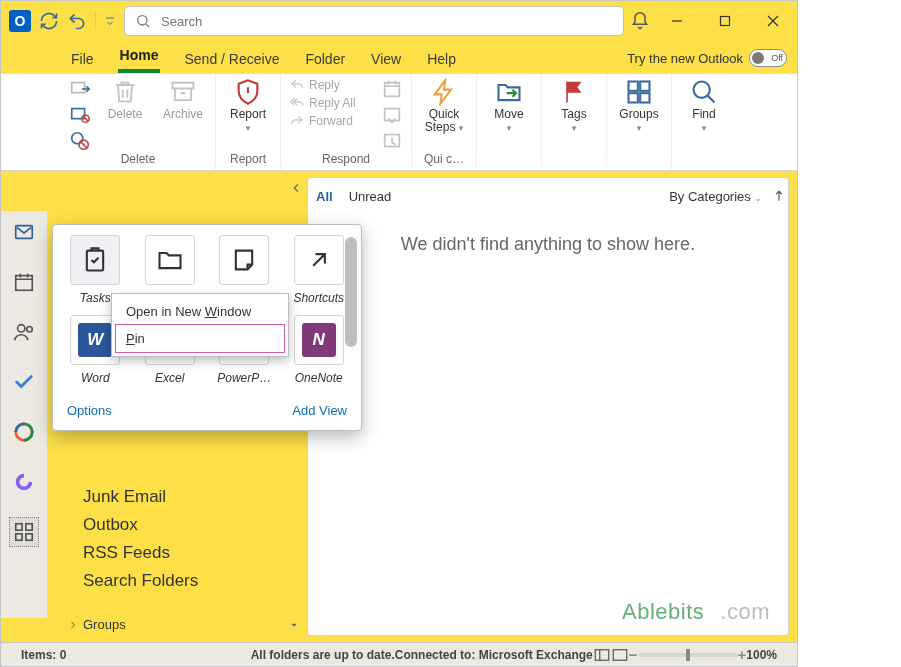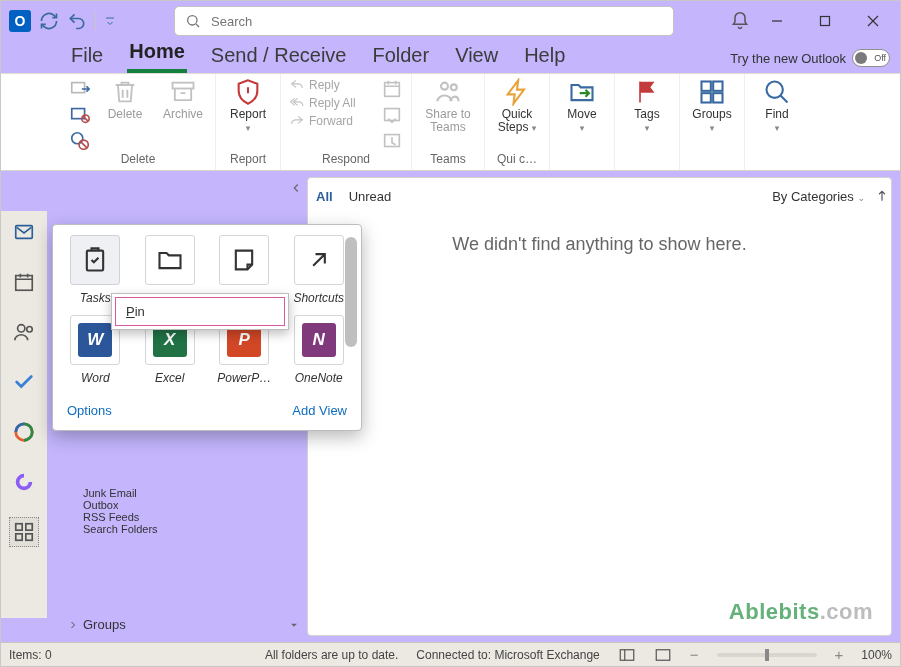--- a/index.html
+++ b/index.html
@@ -1,32 +1,32 @@
 <!DOCTYPE html>
 <html><head>
 <meta charset="utf-8">
 <style>
   * { box-sizing: border-box; }
   html, body { margin:0; padding:0; width:901px; height:667px; font-family:"Segoe UI",Arial,sans-serif; font-size:13px; color:#333; background:#fff; overflow:hidden; }
-  .window { width:901px; height:667px; display:flex; flex-direction:column; border:1px solid #c8c8c8; background:#c4b5fd;justify-content:center; }
+  .window { width:798px; height:667px; display:flex; flex-direction:column; border:1px solid #c8c8c8; background:#fde047;justify-content:center; }
   
   .titlebar { height:40px; display:flex; align-items:center; }
   .tb-left { display:flex; align-items:center; gap:8px; padding:0 8px; }
   .app-icon { width:22px; height:22px; background:#0061c2; border-radius:3px; color:#fff; font-weight:bold; font-size:14px; line-height:22px; text-align:center; position:relative; }
   .app-icon::before { content:"O"; }
   .tb-icon { width:20px; height:20px; color:#3a6aa0; }
   .qat-sep { width:1px; height:18px; background:#c9c6bf; }
   .search-wrap { flex:1; display:flex; justify-content:center; }
   .search-box { width:500px; height:30px; background:#fff; border:1px solid #c2c2c2; border-radius:5px; display:flex; align-items:center; padding:0 10px; gap:8px; color:#666; }
   .search-box input { border:none; outline:none; flex:1; font-size:13px; color:#666; background:transparent; }
   .tb-right { display:flex; align-items:center; gap:6px; padding:0 6px; }
   .sys-btn { width:42px; height:30px; display:flex; align-items:center; justify-content:center; color:#333; }
   
   .tabstrip { height:32px; display:flex; align-items:end; padding-left:68px; gap:22px; position:relative; }
-  .tab { padding:0 2px 6px 2px; font-size:20px; color:#3b3b3b; cursor:default; }
+  .tab { padding:0 2px 6px 2px; font-size:14px; color:#3b3b3b; cursor:default; }
   .tab.active { font-weight:600; border-bottom:4px solid #15803d; color:#222; }
   .try-toggle { position:absolute; right:10px; bottom:6px; display:flex; align-items:center; gap:6px; font-size:13px; color:#333;}
   .toggle { width:38px; height:18px; border:1px solid #8f8f8f; border-radius:9px; display:flex; align-items:center; justify-content:flex-end; padding:0 3px; font-size:9px; color:#555; background:#fff; position:relative;}
   .toggle::before{content:""; width:12px; height:12px; border-radius:50%; background:#7a7a7a; position:absolute; left:2px; top:2px;}
   
   .ribbon { height:98px; background:#fff; border-top:1px solid #e0ddd6; border-bottom:1px solid #d8d5ce; display:flex; padding-left:60px; }
   .grp { border-right:1px solid #eee; display:flex; flex-direction:column; align-items:center; justify-content:space-between; padding:4px 8px 2px 8px; height:100%; }
   .grp-body { display:flex; align-items:flex-start; gap:10px; }
   .big-btn { display:flex; flex-direction:column; align-items:center; width:48px; font-size:12px; text-align:center; gap:2px; line-height:1.1; color:#333;}
   .big-btn.dim{color:#9a9a9a;}
@@ -44,40 +44,40 @@
   
   .body-row { flex:1; display:flex; position:relative; }
   .nav-pane { width:250px; margin:6px 0 0 56px; position:relative; }
   .reading { flex:1; background:#fff; border:1px solid #d7d4cd; border-radius:4px; margin:6px 8px 6px 0; display:flex; flex-direction:column; position:relative; }
   .rd-head{display:flex;align-items:center;padding:10px 2px; gap:16px;}
   .rd-filter{color:#333;}
   .rd-filter.active{color:#2b5f99;font-weight:600;}
   .rd-right{margin-left:auto;display:flex;gap:10px;align-items:center;color:#333;}
   .rd-empty{margin-top:20px;text-align:center;color:#666;font-size:18px;}
   .watermark{position:absolute;right:18px;bottom:10px;color:#8fc49c;font-size:22px;font-weight:600;letter-spacing:.5px;}
-  .watermark span{color:#bdbdbd;font-weight:700;}
-  
-  .nav-list { position:absolute; top:310px; left:26px; display:flex; flex-direction:column; gap:0; font-size:11px; color:#333;}
+  .watermark span{color:#bdbdbd;font-weight:400;margin-left:16px;}
+  
+  .nav-list { position:absolute; top:310px; left:26px; display:flex; flex-direction:column; gap:8px; font-size:17px; color:#333;}
   .nav-groups{position:absolute; bottom:10px; left:10px; font-size:13px; display:flex; align-items:center; gap:4px;}
   .nav-more{position:absolute; bottom:10px; right:6px; color:#666;}
   
   .apps-popup { position:absolute; top:224px; left:52px; width:310px; background:#fff; border:1px solid #bdbdbd; border-radius:4px; box-shadow:0 6px 18px rgba(0,0,0,.28); padding:10px 10px 12px 10px; z-index:50; }
   .apps-grid{display:grid;grid-template-columns:repeat(4,1fr);gap:10px 10px;}
   .app-tile{display:flex;flex-direction:column;align-items:center;gap:6px;font-size:12px;color:#333;font-style:italic;}
   .tile-ic{width:50px;height:50px;border:1px solid #d5d5d5;border-radius:3px;display:flex;align-items:center;justify-content:center;background:#fff;}
   .tile-ic.sel{background:#eef0f3;border-color:#cfd3d8;}
   .ctx-menu{position:absolute;top:68px;left:58px;width:178px;background:#fff;border:1px solid #bdbdbd;box-shadow:0 4px 10px rgba(0,0,0,.25);padding:4px;font-size:13px;z-index:60;}
   .ctx-row{padding:6px 10px;}
   .ctx-row.hl{outline:1px solid #d65aa0;}
   .ul{text-decoration:underline;}
   .popup-scroll{position:absolute;top:12px;right:4px;width:12px;height:110px;border-radius:6px;background:linear-gradient(#bfbfbf,#bfbfbf);}
   .popup-foot{display:flex;justify-content:space-between;margin-top:18px;padding:0 4px;}
   .link{color:#0f6cbd;font-size:13px;}
   
-  .status{height:24px;border-top:1px solid #c8c6bf;display:flex;align-items:center;font-size:12px;color:#444;padding:0 8px;gap:18px;background:#ece9e2;}
+  .status{height:24px;border-top:1px solid #c8c6bf;display:flex;align-items:center;font-size:12px;color:#444;padding:0 20px;background:#ece9e2;font-weight:bold;}
   .status .spacer{flex:1;}
   .st-ic{width:18px;height:18px;color:#555;}
   .zoom-track{width:100px;height:4px;background:#d8d6cf;position:relative;border-radius:2px;}
   .zoom-thumb{position:absolute;top:-4px;left:48px;width:4px;height:12px;background:#888;}
   svg{display:block}
   .ms-app{width:34px;height:34px;border-radius:3px;font-weight:bold;color:#fff;font-size:17px;display:flex;align-items:center;justify-content:center;}
   .ms-word{background:#2b579a;} .ms-excel{background:#217346;} .ms-pp{background:#d24726;} .ms-on{background:#80397b;}
 </style>
 </head>
 <body>
@@ -235,33 +235,20 @@
             </svg>
           <svg class="small-btn" viewBox="0 0 24 24" fill="none" stroke="#c2c2c2" stroke-width="1.8">
               <rect x="4" y="5" width="16" height="13"></rect>
               <path d="M12 8v6l4 2"></path>
             </svg>
         </div>
       </div>
       <div class="grp-title">Respond</div>
     </div>
 
-    <div class="grp">
-      <div class="grp-body">
-        <div class="big-btn dim" style="width:56px">
-          <svg class="big-ic" viewBox="0 0 24 24" fill="none" stroke="#c2c2c2" stroke-width="1.8">
-              <circle cx="9" cy="7" r="3"></circle>
-              <circle cx="17" cy="8" r="2.5"></circle>
-              <path d="M3 20c0-3 3-5 6-5s6 2 6 5M14 20c0-2 2-4 4-4s3 2 3 4"></path>
-            </svg>
-          <span>Share to Teams</span>
-        </div>
-      </div>
-      <div class="grp-title">Teams</div>
-    </div>
 
     <div class="grp">
       <div class="grp-body">
         <div class="big-btn">
           <svg class="big-ic" viewBox="0 0 24 24" fill="none" stroke="#e9a33a" stroke-width="1.8">
               <path d="M13 2 4 14h6l-1 8 9-12h-6z"></path>
             </svg>
           <span><span>Quick Steps</span> <span class="chev-down">▾</span></span>
         </div>
       </div>
@@ -491,17 +478,18 @@
           </div>
           <span>OneNote</span>
         </div>
     </div>
     <div class="popup-foot">
       <span class="link">Options</span>
       <span class="link">Add View</span>
     </div>
 
     <div class="ctx-menu">
+      <div class="ctx-row">Open in New <span class="ul">W</span>indow</div>
       <div class="ctx-row hl"><span class="ul">P</span>in</div>
     </div>
   </div>
 
 </div>
 
 </body></html>

